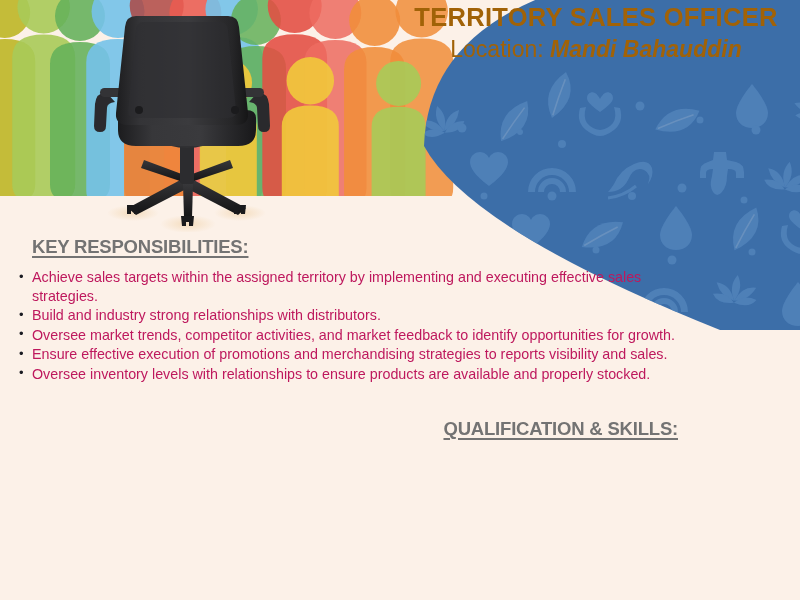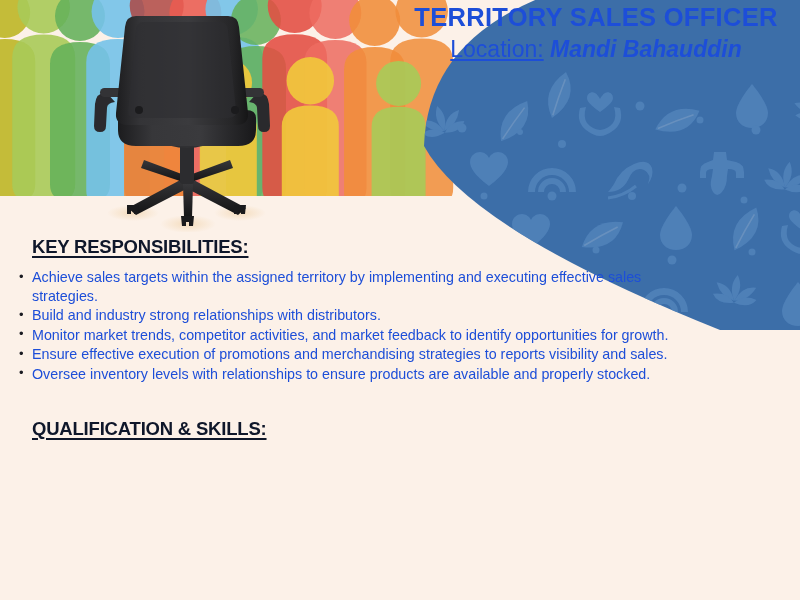--- a/index.html
+++ b/index.html
@@ -33,68 +33,68 @@
     pointer-events:none;
   }
   #blue-panel svg{ display:block; }
 
   
   #header-text{
     position:absolute;
     left:396px; top:2px;
     width:400px;
     text-align:center;
-    color:#1d4ed8;
+    color:#a16207;
     z-index:6;
   }
   #job-title{
     font-size:25.5px;
     font-weight:bold;
     letter-spacing:0.3px;
     line-height:1.25;
     white-space:nowrap;
   }
   #job-location{
     font-size:23px;
     line-height:1.3;
     margin-top:1px;
     white-space:nowrap;
   }
-  #job-location .loc-label{ font-weight:400;text-decoration:underline; }
+  #job-location .loc-label{ font-weight:400; }
   #job-location .loc-value{ font-weight:bold; font-style:italic; }
 
   
   #content{
     position:absolute;
     left:18px; top:232px;
     width:660px;
     z-index:5;
   }
 
   .section-heading{
     font-size:18.5px;
     font-weight:bold;
-    color:#0f172a;
+    color:#737373;
     text-decoration:underline;
     text-decoration-thickness:2px;
     text-underline-offset:3px;
     letter-spacing:-0.2px;
     margin-left:14px;
   }
 
   #resp-heading{ margin-top:4px; margin-bottom:10px; }
-  #qual-heading{ margin-top:34px; margin-bottom:11px; }
+  #qual-heading{ margin-top:34px; margin-bottom:11px;text-align:right; }
 
   ul.bullets{ list-style:none; }
   ul.bullets li{
     position:relative;
     padding-left:14px;
     font-size:14.3px;
     line-height:18.6px;
-    color:#1d4ed8;
+    color:#be185d;
     margin-bottom:1px;
   }
   ul.bullets li::before{
     content:"•";
     position:absolute;
     left:1px; top:-0.5px;
     font-size:13px;
     color:#1B1B22;
   }
 </style>
@@ -383,21 +383,21 @@
     </div>
   </div>
 
   <div id="content">
 
     <div id="resp-heading" class="section-heading">KEY RESPONSIBILITIES:</div>
 
     <ul class="bullets" id="resp-list">
       <li>Achieve sales targets within the assigned territory by implementing and executing effective sales strategies.</li>
       <li>Build and industry strong relationships with distributors.</li>
-      <li>Monitor market trends, competitor activities, and market feedback to identify opportunities for growth.</li>
+      <li>Oversee market trends, competitor activities, and market feedback to identify opportunities for growth.</li>
       <li>Ensure effective execution of promotions and merchandising strategies to reports visibility and sales.</li>
       <li>Oversee inventory levels with relationships to ensure products are available and properly stocked.</li>
     </ul>
 
     <div id="qual-heading" class="section-heading">QUALIFICATION &amp; SKILLS:</div>
 
   </div>
 
 </div>
 

